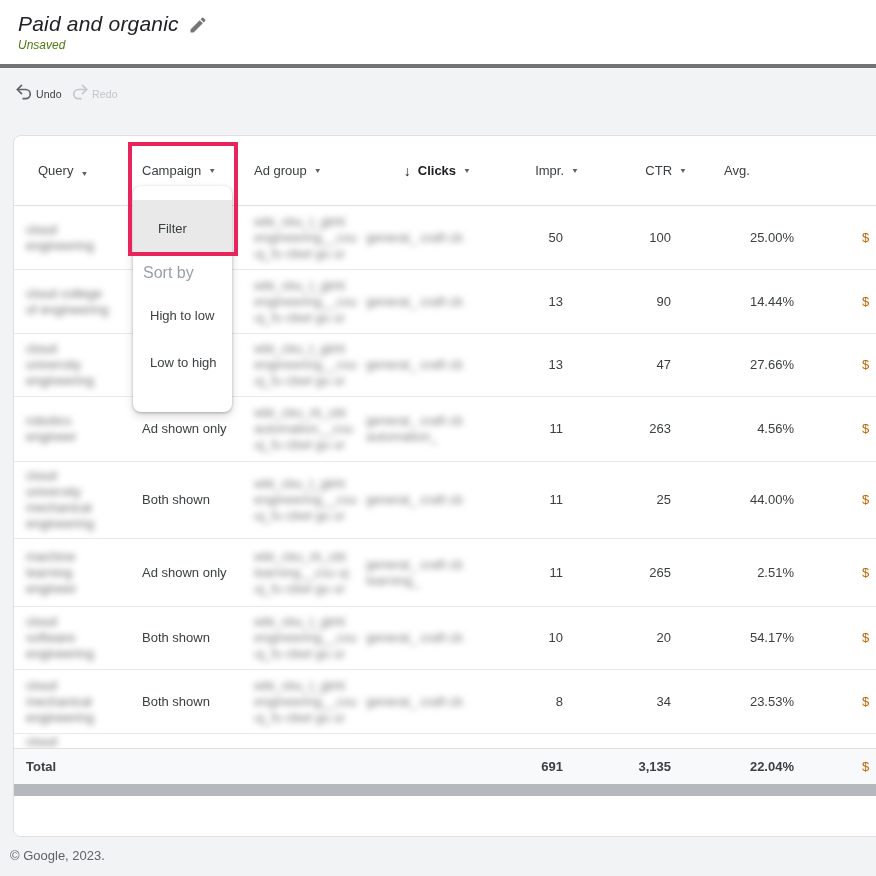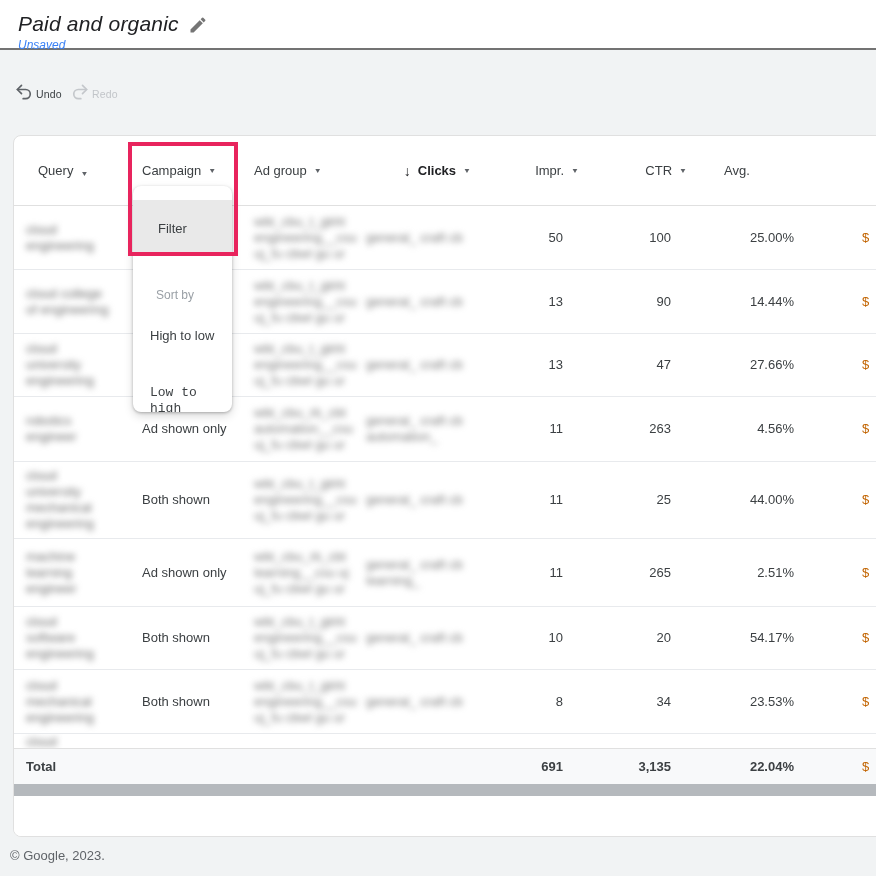--- a/index.html
+++ b/index.html
@@ -5,32 +5,32 @@
   * { margin:0; padding:0; box-sizing:border-box; }
   html,body { width:876px; height:876px; }
   body {
     position:relative; overflow:hidden;
     background:#f1f3f4;
     font-family:"Liberation Sans", sans-serif;
     color:#3c4043;
   }
   
   .topbar {
-    position:absolute; left:0; top:0; width:876px; height:50px;
-    background:#fff; border-bottom:2px solid #737373; z-index:2;
+    position:absolute; left:0; top:0; width:876px; height:68px;
+    background:#fff; border-bottom:4px solid #737373; z-index:2;
   }
   .report-title {
     position:absolute; left:18px; top:12px;
     font-size:21px; font-style:italic; font-weight:500; color:#202124;
     letter-spacing:.2px;
   }
   .edit-pencil { position:absolute; left:188px; top:15px; width:20px; height:20px; cursor:pointer; }
   .report-status {
     position:absolute; left:18px; top:38px;
-    font-size:12px; font-style:italic; color:#3b82f6;
+    font-size:12px; font-style:italic; color:#4d7c0f;
   }
   
   .toolbar { position:absolute; left:14px; top:78px; display:flex; gap:8px; z-index:1; }
   .tool-btn {
     width:48px; display:flex; align-items:center; gap:2px;
     cursor:pointer; padding:4px 0;
   }
   .tool-btn .tlabel { font-size:10.5px; color:#3c4043; letter-spacing:.2px; }
   .tool-btn.disabled .tlabel { color:#c2c5c9; }
   
@@ -84,23 +84,23 @@
     position:absolute; left:133px; top:186px; width:99px; height:226px;
     background:#fff; border-radius:8px; z-index:5;
     box-shadow:0 1px 3px rgba(0,0,0,.25), 0 4px 10px rgba(0,0,0,.15);
     overflow:hidden;
   }
   .menu-item-filter {
     margin-top:14px; height:56px; background:#e9e9e9;
     display:flex; align-items:center; padding-left:25px;
     font-size:13px; color:#3c4043; cursor:pointer;
   }
-  .menu-sort-label { margin-top:32px; padding-left:23px; font-size:12px; color:#9aa0a6; }
+  .menu-sort-label { margin-top:8px; padding-left:10px; font-size:16px; color:#9aa0a6; }
   .menu-item { margin-top:26px; padding-left:17px; font-size:13px; color:#3c4043; cursor:pointer; line-height:16px; }
-  .menu-item.last { margin-top:41px;font-family:Liberation Mono, monospace; }
+  .menu-item.last { margin-top:31px; }
   
   .highlight-box {
     position:absolute; left:128px; top:142px; width:110px; height:114px;
     border:4px solid #e8245d; z-index:6; pointer-events:none;
   }
   
   .footer-note { position:absolute; left:10px; top:848px; font-size:13px; color:#5f6368; z-index:2; }
 </style>
 </head>
 <body>

